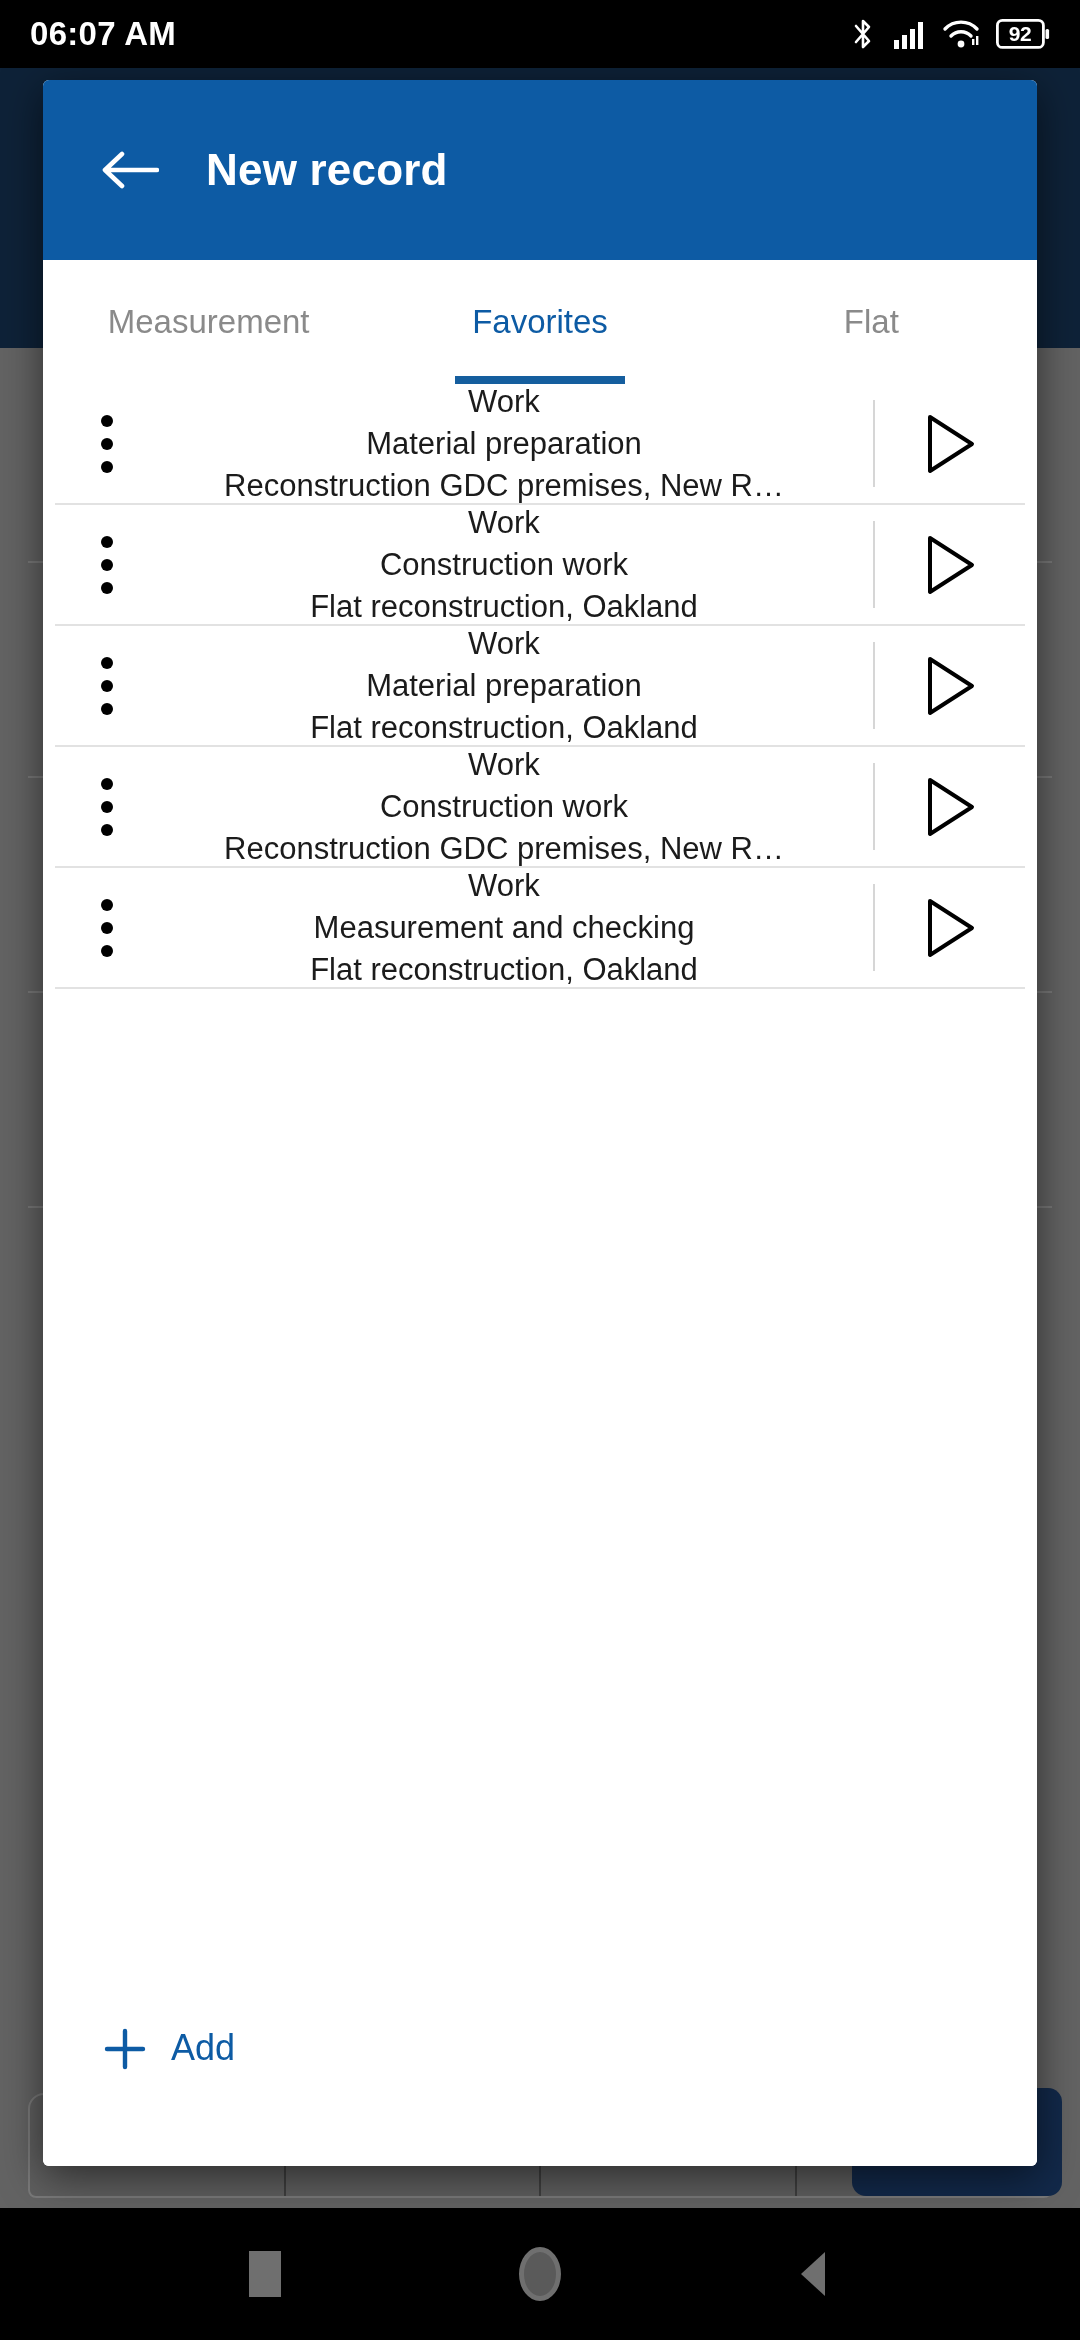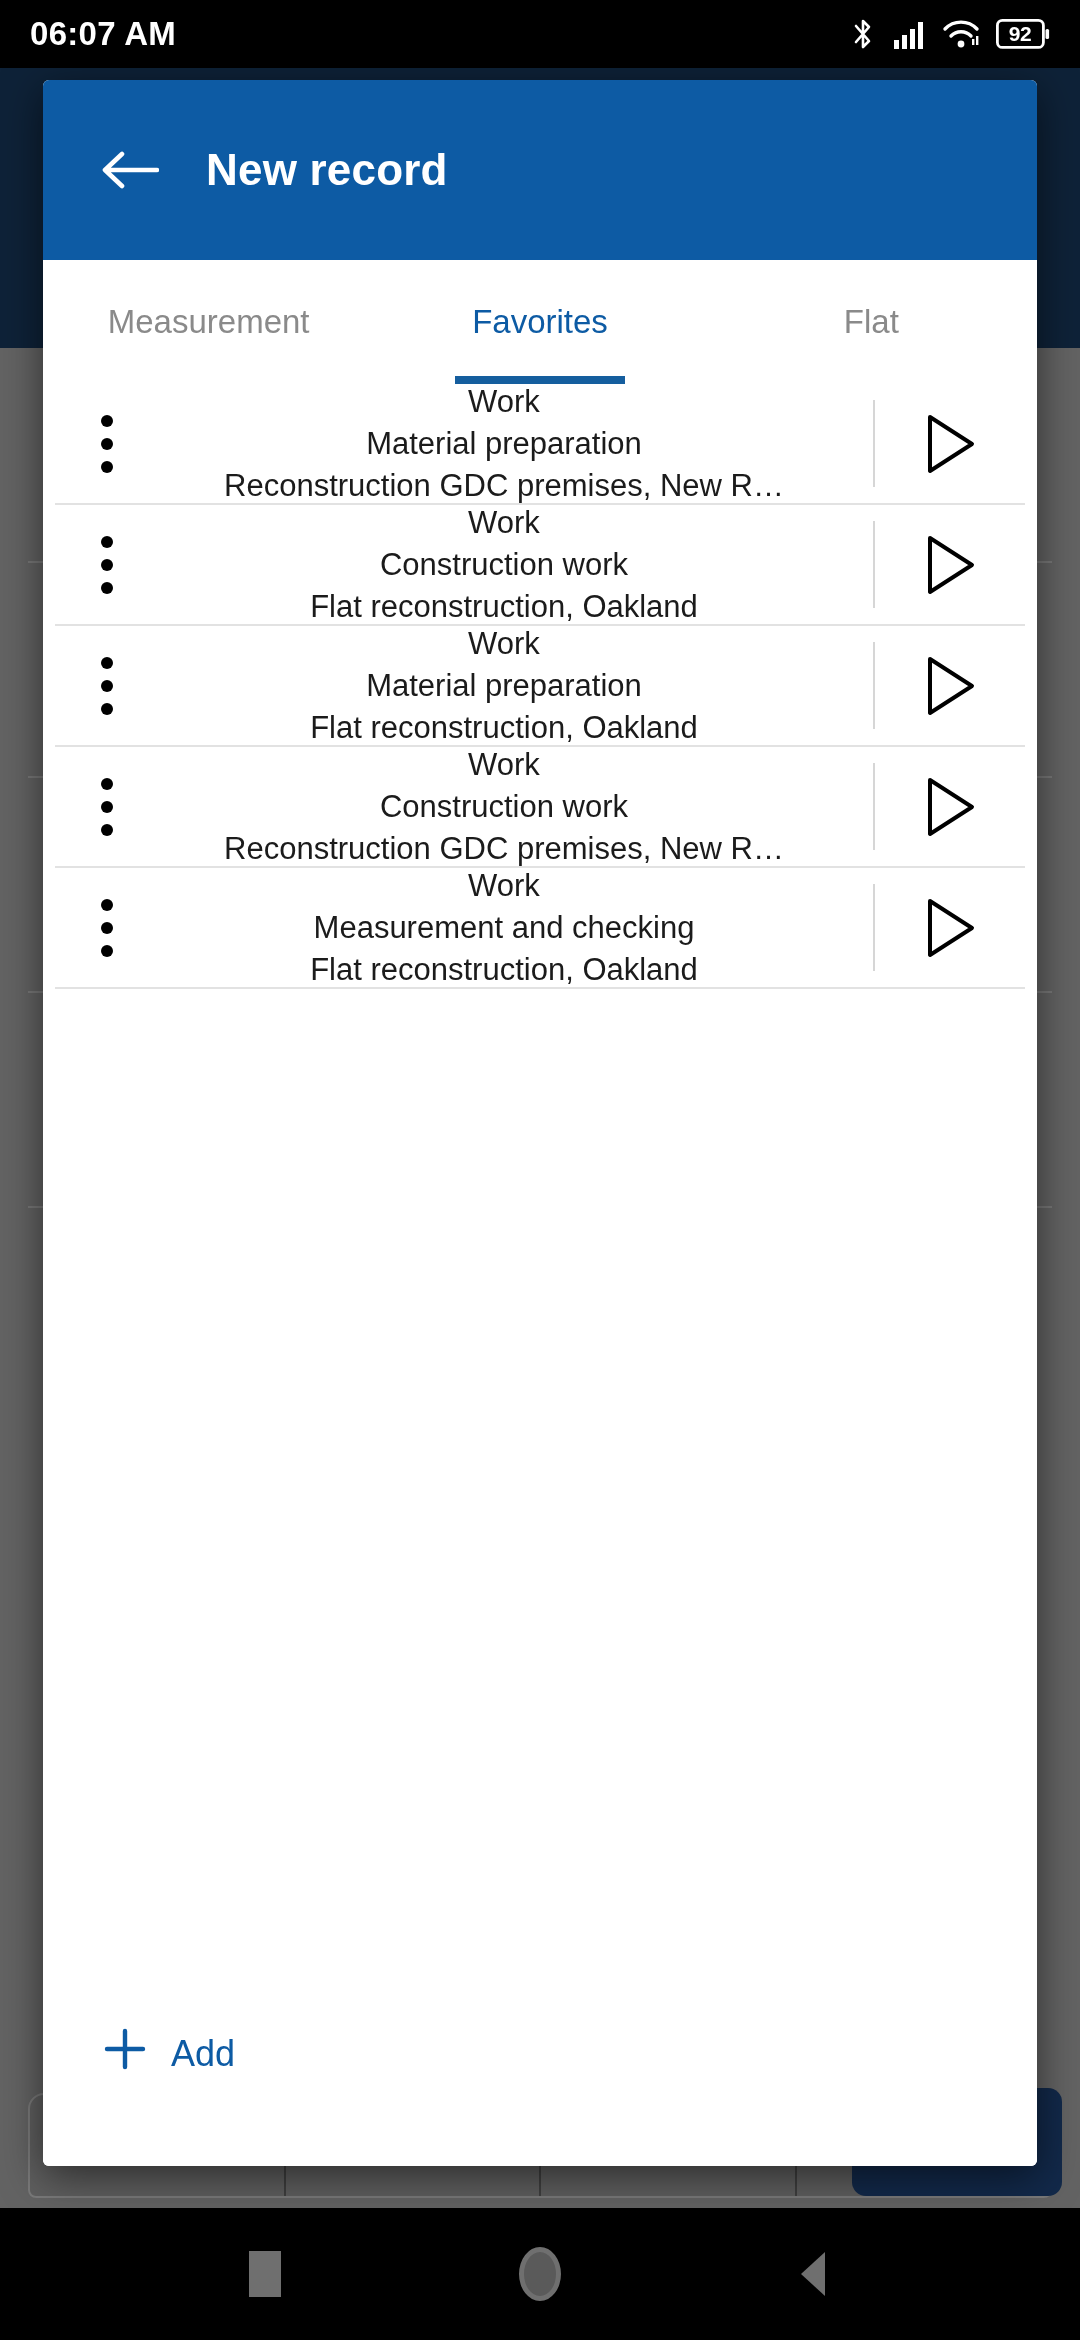--- a/index.html
+++ b/index.html
@@ -298,21 +298,21 @@
     left: 0;
     bottom: 0;
     width: 994px;
     height: 230px;
     display: flex;
     align-items: center;
     background: #ffffff;
   }
   .add-btn {
     display: flex;
-    align-items: flex-end;
+    align-items: flex-start;
     gap: 24px;
     margin-left: 60px;
     cursor: pointer;
   }
   .add-label {
     color: #0d5ba4;
     font-size: 36px;
   }
 
   

